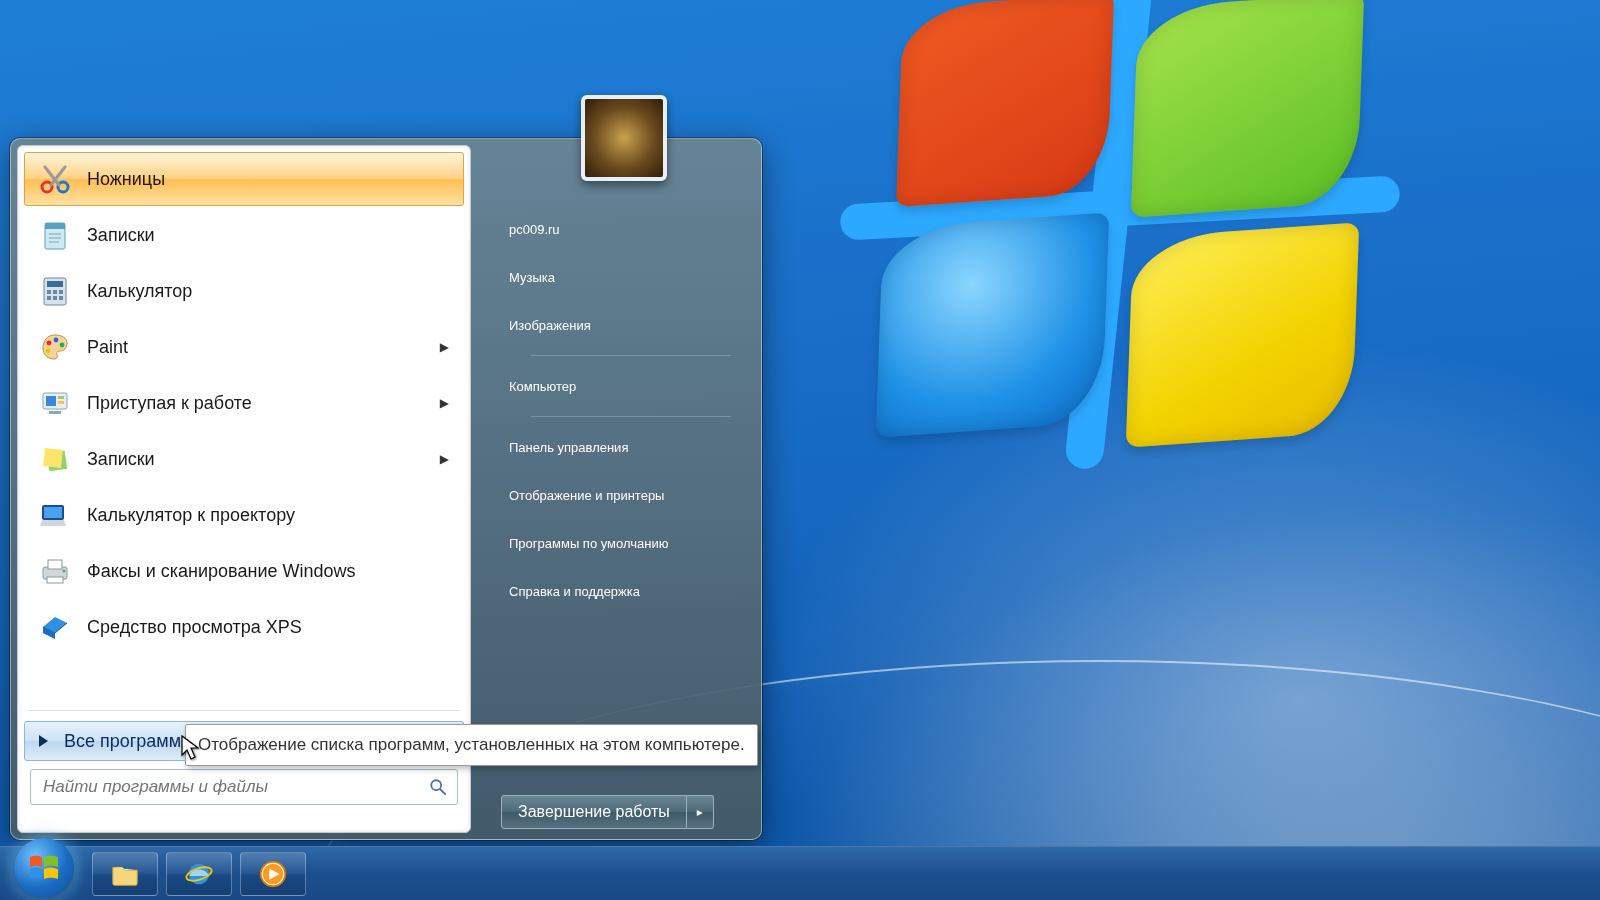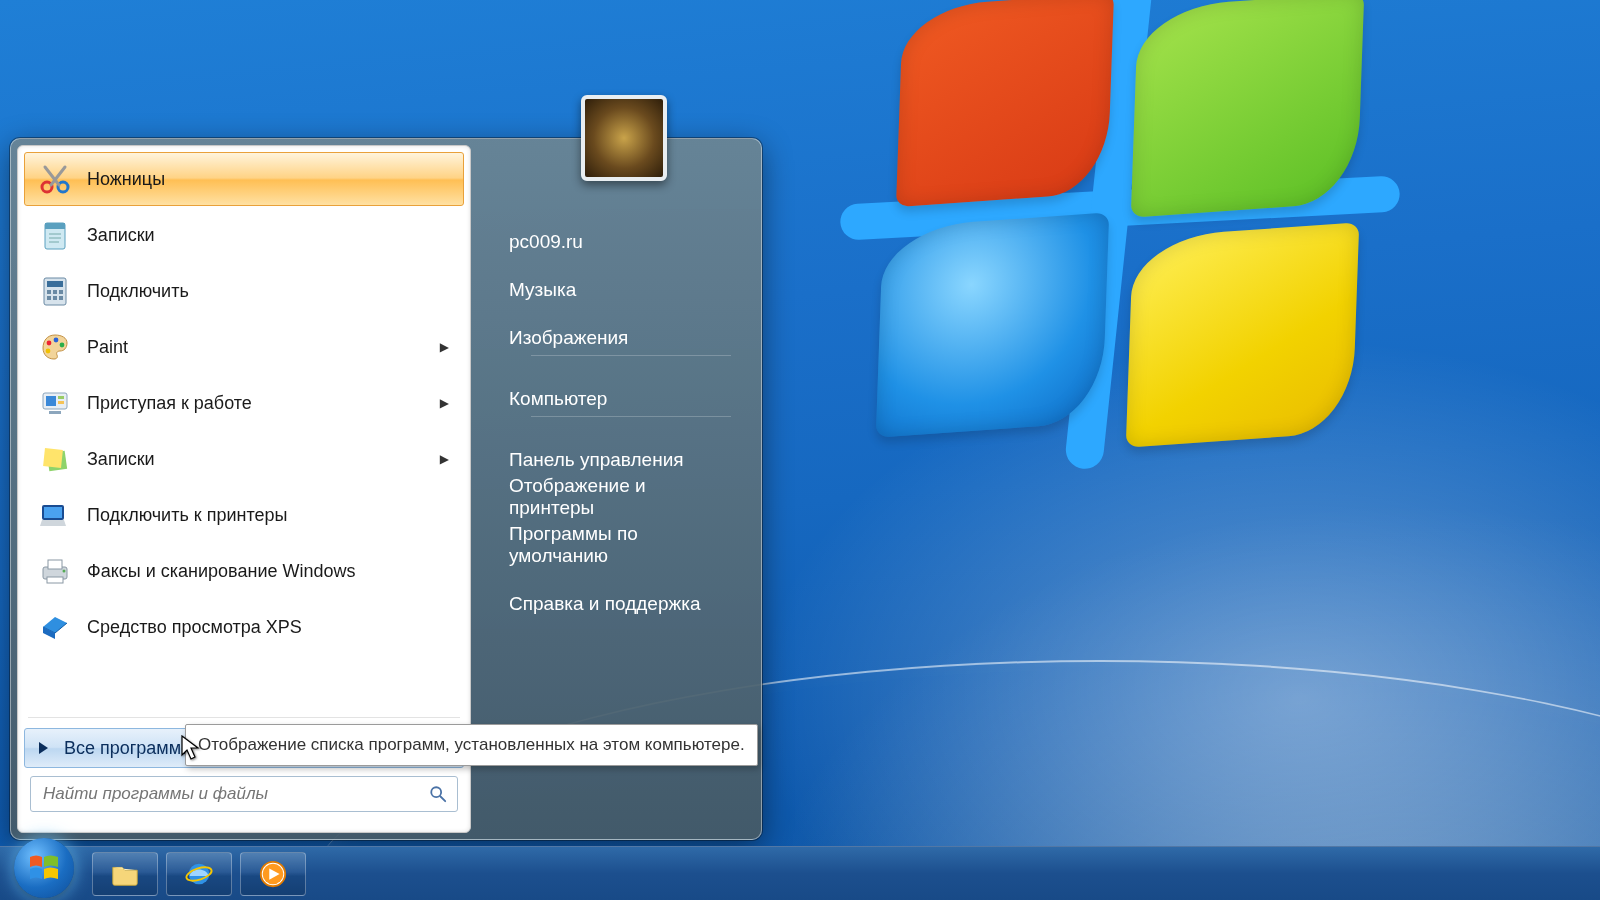--- a/index.html
+++ b/index.html
@@ -86,26 +86,26 @@
 .prog-item .arw{position:absolute;right:14px;font-size:12px;color:#333;}
 .sep-line{height:1px;background:#e3e3e3;margin:6px 10px;}
 .all-progs{
   margin:4px 6px 8px 6px;height:38px;border-radius:3px;
   background:linear-gradient(#e7f1fb,#cfe3f6 48%,#bcd7f1 52%,#dfecf9);
   border:1px solid #8db7df;color:#0b2e5c;font-size:18px;
   display:flex;align-items:center;gap:16px;padding:0 14px;
 }
 .all-progs .tri{width:0;height:0;border-top:6px solid transparent;border-bottom:6px solid transparent;border-left:9px solid #0b2e5c;}
 
-.search-wrap{margin:0 12px 20px 12px;height:34px;border:1px solid #a9bed1;border-radius:3px;background:#fff;display:flex;align-items:center;padding:0 10px;}
+.search-wrap{margin:0 12px 27px 12px;height:34px;border:1px solid #a9bed1;border-radius:3px;background:#fff;display:flex;align-items:center;padding:0 10px;}
 .search-wrap input{flex:1;border:none;outline:none;font-size:17px;font-style:italic;color:#7a7a7a;background:transparent;}
 .search-wrap .mag{width:18px;height:18px;}
 
 
-.rlink{height:48px;display:flex;align-items:flex-end;font-size:19px;border-radius:3px;padding:0 8px;}
+.rlink{height:48px;display:flex;align-items:center;font-size:13px;border-radius:3px;padding:0 8px;}
 .rdiv{height:1px;background:rgba(255,255,255,.22);margin:6px 8px 6px 30px;}
 
 
 .shutdown-row{margin-top:auto;margin-bottom:10px;display:flex;gap:0;align-items:center;}
 .shutdown{
   height:32px;padding:0 16px;border-radius:3px 0 0 3px;
   background:linear-gradient(#6a8593,#4f6b79 48%,#3e5967 52%,#577181);
   border:1px solid #9db1bd;color:#fff;font-size:16px;display:flex;align-items:center;
 }
 .shutdown-more{
@@ -177,21 +177,21 @@
               <g fill="#6a8aa4">
                 <rect x="8" y="15" width="4" height="4"></rect>
                 <rect x="14" y="15" width="4" height="4"></rect>
                 <rect x="20" y="15" width="4" height="4"></rect>
                 <rect x="8" y="21" width="4" height="4"></rect>
                 <rect x="14" y="21" width="4" height="4"></rect>
                 <rect x="20" y="21" width="4" height="4"></rect>
               </g>
             </svg>
         </span>
-        <span>Подключить</span>
+        <span>Калькулятор</span>
       </div>
 
       <div class="prog-item">
         <span class="ic">
           <svg viewBox="0 0 32 32">
               <path d="M16 4 C8 4 4 10 4 17 c0 7 5 11 11 11 3 0 4-2 3-4 -1-2 0-4 3-4 4 0 7-3 7-8 C28 7 23 4 16 4z" fill="#f2d49a" stroke="#c29043"></path>
               <circle cx="10" cy="12" r="2.4" fill="#e23"></circle>
               <circle cx="17" cy="9" r="2.4" fill="#2a62d8"></circle>
               <circle cx="23" cy="14" r="2.4" fill="#2aae4a"></circle>
               <circle cx="9" cy="20" r="2.4" fill="#f2c100"></circle>
@@ -227,21 +227,21 @@
       </div>
 
       <div class="prog-item">
         <span class="ic">
           <svg viewBox="0 0 32 32">
               <rect x="3" y="6" width="22" height="15" rx="2" fill="#1a4c92"></rect>
               <rect x="5" y="8" width="18" height="11" fill="#4aa2f0"></rect>
               <path d="M3 21h22l2 6H1z" fill="#cfd6dc"></path>
             </svg>
         </span>
-        <span>Подключить к принтеры</span>
+        <span>Калькулятор к проектору</span>
       </div>
 
       <div class="prog-item">
         <span class="ic">
           <svg viewBox="0 0 32 32">
               <rect x="4" y="12" width="24" height="12" rx="2" fill="#cfd6dc" stroke="#8a98a4"></rect>
               <rect x="9" y="5" width="14" height="9" fill="#fff" stroke="#8a98a4"></rect>
               <rect x="8" y="22" width="16" height="6" fill="#fff" stroke="#8a98a4"></rect>
               <circle cx="25" cy="16" r="1.5" fill="#5a5"></circle>
             </svg>
@@ -297,20 +297,26 @@
     <div class="rlink">
         <span>Отображение и принтеры</span>
       </div>
     <div class="rlink">
         <span>Программы по умолчанию</span>
       </div>
     <div class="rlink">
         <span>Справка и поддержка</span>
       </div>
 
+    <div class="shutdown-row">
+      <div class="shutdown">
+          <span>Завершение работы</span>
+        </div>
+      <div class="shutdown-more">▸</div>
+    </div>
   </div>
 
   <div class="tooltip">Отображение списка программ, установленных на этом компьютере.</div>
   <div class="cursor">
     <svg viewBox="0 0 20 26">
         <path d="M1 1 L1 20 L6 15 L10 24 L14 22 L10 13 L17 13 Z" fill="#fff" stroke="#000" stroke-width="1.2"></path>
       </svg>
   </div>
 </div>
 

